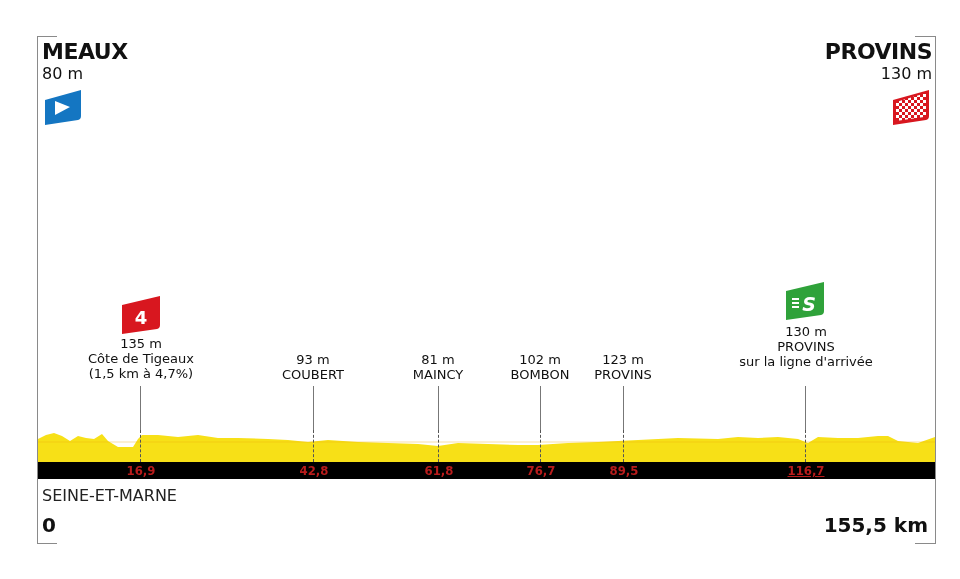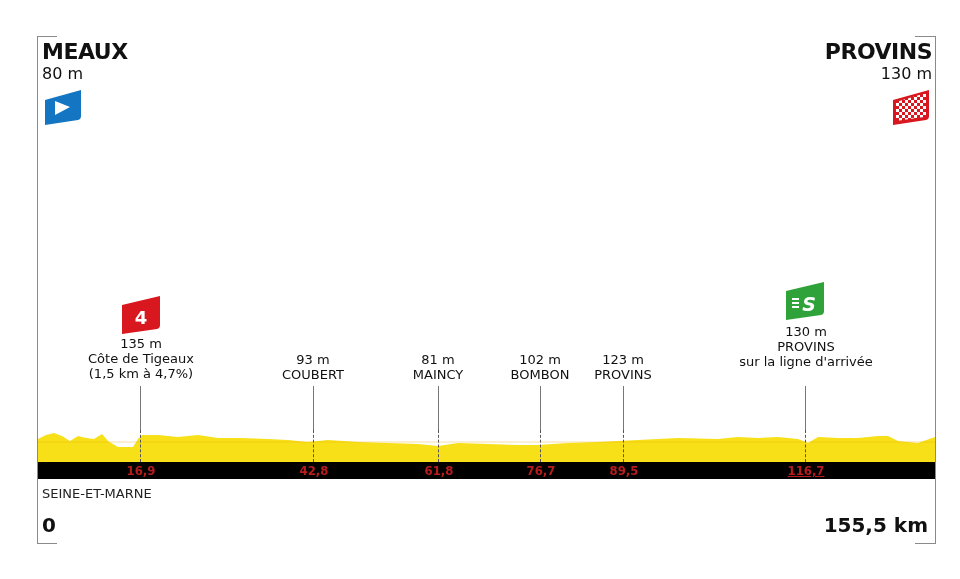--- a/index.html
+++ b/index.html
@@ -26,21 +26,21 @@
   .poi b{font-weight:normal;}
   .poi sup{font-size:8px;vertical-align:5px;}
   .vline{position:absolute;width:0;border-left:1px solid #777;}
   .dash{position:absolute;width:0;border-left:1px dashed #555;}
 
   .badge{position:absolute;}
 
   .profile{position:absolute;left:38px;top:425px;width:897px;height:38px;}
   .kmbar{position:absolute;left:38px;top:462px;width:897px;height:17px;background:#000;}
   .km{position:absolute;top:462px;font-weight:bold;font-size:13px;line-height:17px;color:#b91c1c;transform:translateX(-50%);font-family:"DejaVu Sans Condensed","DejaVu Sans",sans-serif;}
-  .region{position:absolute;left:42px;top:486px;font-size:13px;color:#222;}
+  .region{position:absolute;left:42px;top:486px;font-size:16px;color:#222;}
   .km-start{position:absolute;left:42px;top:513px;font-weight:bold;font-size:20px;}
   .km-end{position:absolute;right:32px;top:513px;font-weight:bold;font-size:20px;}
 </style>
 </head>
 <body>
 
 <div class="frame-l"></div>
 <div class="frame-lt"></div>
 <div class="frame-lb"></div>
 <div class="frame-r"></div>

